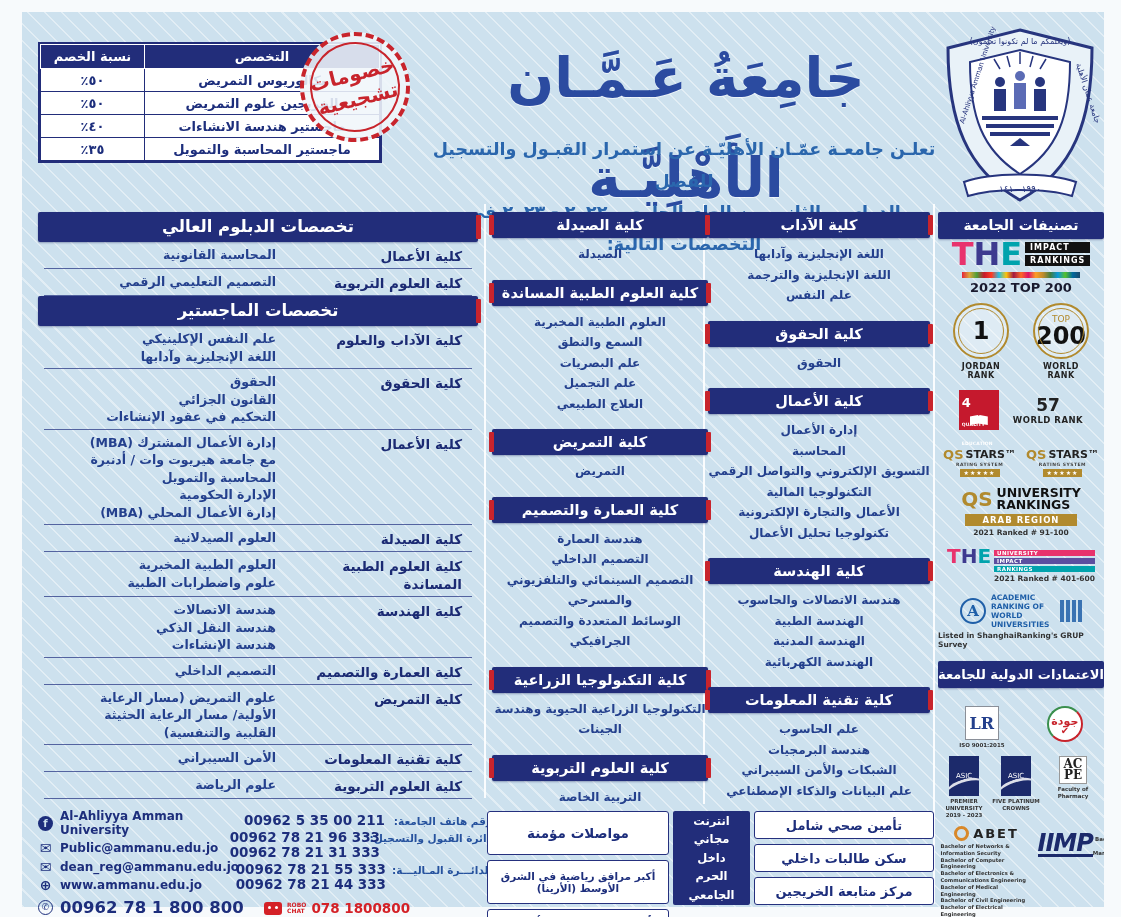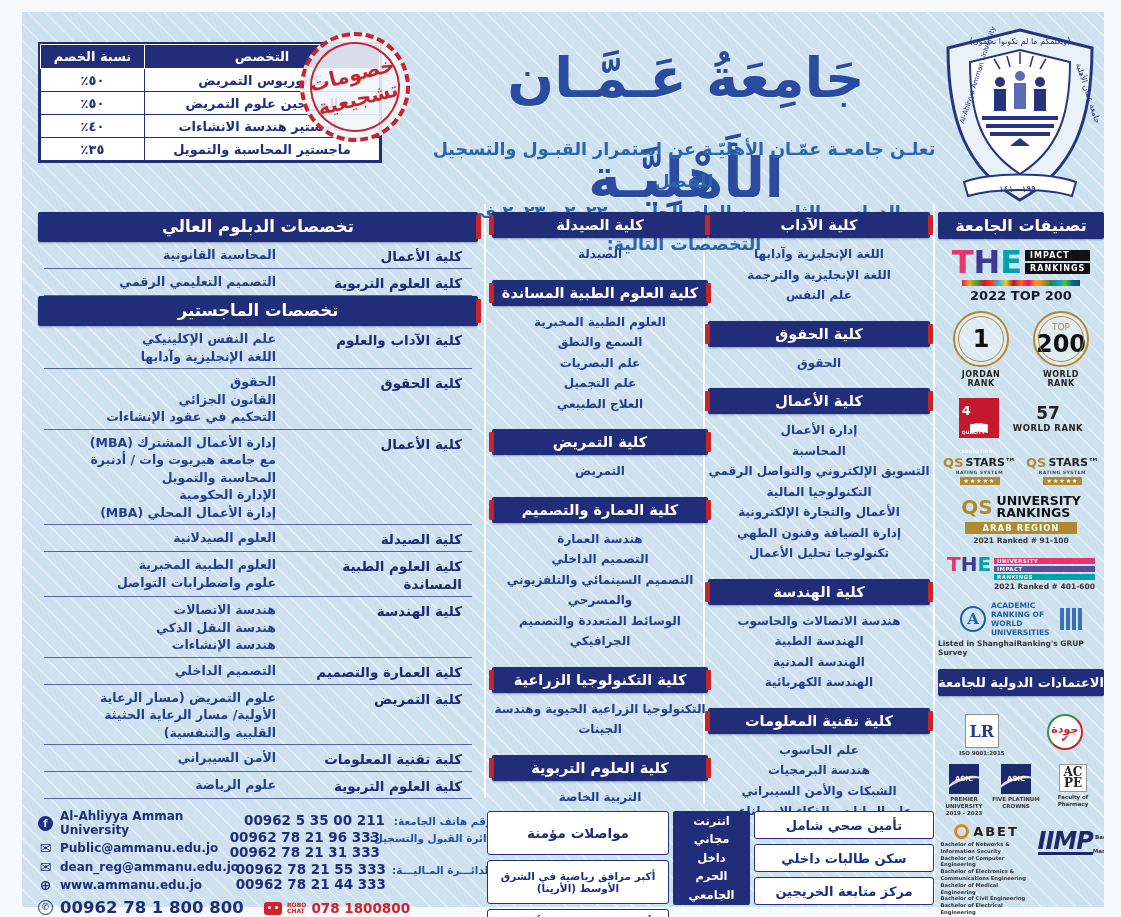--- a/index.html
+++ b/index.html
@@ -41,21 +41,21 @@
   
   .fac-col{position:absolute;top:200px;direction:rtl}
   #col-mid{left:470px;width:216px}
   #col-right{left:686px;width:222px}
   .sec{margin-bottom:15px}
   .sec-bar{height:26px;line-height:26px;font-size:14.5px}
   .prog-list{padding-top:6px}
   .prog{font-size:12px;font-weight:bold;color:#24408d;text-align:center;line-height:20.5px}
   
   #sidebar{position:absolute;left:916px;top:200px;width:166px;height:707px;display:flex;flex-direction:column;align-items:center;overflow:hidden}
-  .side-title{width:100%;height:27px;line-height:27px;font-size:16px;margin-bottom:8px}
+  .side-title{width:100%;height:27px;line-height:27px;font-size:14px;}
   .the-row{display:flex;align-items:flex-start;justify-content:center;gap:3px;direction:ltr}
   .the-letters span{font-size:32px;font-weight:bold;line-height:30px}
   .l-t{color:#e8336d}.l-h{color:#3d3a8f}.l-e{color:#00a3ad}
   .chips{display:flex;flex-direction:column;gap:2px;padding-top:3px}
   .chip{background:#111;color:#fff;font-size:8px;font-weight:bold;letter-spacing:1px;padding:1px 5px}
   .rainbow{width:118px;height:6px;margin:3px auto 2px;
     background:linear-gradient(90deg,#e5243b,#dda63a,#4c9f38,#c5192d,#ff3a21,#26bde2,#fcc30b,#a21942,#fd6925,#dd1367,#fd9d24,#bf8b2e,#3f7e44,#0a97d9,#56c02b,#00689d,#19486a)}
   .the-year{text-align:center;font-size:13px;font-weight:bold;color:#1a1a2e;direction:ltr}
   .badges{display:flex;gap:14px;margin-top:8px;direction:ltr}
   .badge{width:66px;text-align:center}
@@ -97,21 +97,21 @@
      repeating-linear-gradient(90deg,#1f5fa8 0 4px,#cde1ee 4px 6px);opacity:.85}
   
   .accr-title{margin-top:12px;margin-bottom:18px;font-size:13px}
   .accr-grid{width:100%;display:flex;flex-direction:column;gap:7px}
   .accr-row{display:flex;justify-content:space-around;align-items:flex-start;direction:ltr}
   .chip-col{display:flex;flex-direction:column;align-items:center;gap:2px}
   .lr-box{width:34px;height:34px;border:1.5px solid #8a8f98;background:#fff;color:#24408d;font-family:"DejaVu Serif",serif;font-size:16px;font-weight:bold;display:flex;align-items:center;justify-content:center}
   .tiny-cap{font-size:5.5px;color:#333;font-weight:bold;text-align:center;line-height:7px;direction:ltr}
   .jawda{width:36px;height:36px;border-radius:50%;border:2.5px solid;border-color:#3a8f4d #c8242c #c8242c #3a8f4d;color:#c8242c;font-weight:bold;font-size:11px;display:flex;flex-direction:column;align-items:center;justify-content:center;background:#fff}
   .jawda .chk{color:#c8242c;font-size:10px;line-height:6px}
-  .asic{width:30px;height:30px;background:#1c2a6b;color:#fff;font-size:7px;font-weight:bold;display:flex;align-items:center;justify-content:center;position:relative;overflow:hidden}
+  .asic{width:30px;height:40px;background:#1c2a6b;color:#fff;font-size:7px;font-weight:normal;display:flex;align-items:center;justify-content:center;position:relative;overflow:hidden}
   .asic::after{content:"";position:absolute;left:-6px;bottom:-10px;width:46px;height:24px;border-radius:50%;border-top:3px solid rgba(255,255,255,.85);transform:rotate(-18deg)}
   .acpe{font-family:"DejaVu Serif",serif;font-weight:bold;font-size:12px;line-height:11px;color:#222;text-align:center;border:1px solid #999;background:#fff;padding:2px 4px}
   .abet-blk{display:flex;flex-direction:column;align-items:flex-start;width:92px}
   .abet-top{display:flex;align-items:center;gap:4px;align-self:center}
   .abet-ring{width:15px;height:15px;border:3.5px solid #d8882a;border-radius:50%}
   .abet-word{font-weight:bold;font-size:13px;color:#222;letter-spacing:2px}
   .abet-list{margin-top:2px}
   .abet-list div{font-size:5.2px;color:#333;line-height:6.8px;font-weight:bold}
   .iimp-blk{display:flex;flex-direction:row;align-items:center;width:64px;padding-top:6px}
   .iimp{font-style:italic;font-weight:bold;font-size:24px;color:#1c2a6b;line-height:22px;letter-spacing:-1px;border-bottom:3px solid #1c2a6b}
@@ -286,21 +286,21 @@
 
             <div class="prog-line">العلوم الصيدلانية</div>
             </div>
           </div>
 
           <div class="row">
             <div class="fac">كلية العلوم الطبية المساندة</div>
             <div class="progs">
 
             <div class="prog-line">العلوم الطبية المخبرية</div>
-              <div class="prog-line">علوم واضطرابات التواصل</div>
+              <div class="prog-line">علوم واضطرابات الطبية</div>
             </div>
           </div>
 
           <div class="row">
             <div class="fac">كلية الهندسة</div>
             <div class="progs">
 
             <div class="prog-line">هندسة الاتصالات</div>
               <div class="prog-line">هندسة النقل الذكي</div>
               <div class="prog-line">هندسة الإنشاءات</div>
@@ -423,21 +423,20 @@
 
       <section class="sec">
         <div class="bar sec-bar dbl">كلية الأعمال</div>
         <div class="prog-list">
 
         <div class="prog">إدارة الأعمال</div>
           <div class="prog">المحاسبة</div>
           <div class="prog">التسويق الإلكتروني والتواصل الرقمي</div>
           <div class="prog">التكنولوجيا المالية</div>
           <div class="prog">الأعمال والتجارة الإلكترونية</div>
-          <div class="prog">إدارة الضيافة وفنون الطهي</div>
           <div class="prog">تكنولوجيا تحليل الأعمال</div>
         </div>
       </section>
 
       <section class="sec">
         <div class="bar sec-bar dbl">كلية الهندسة</div>
         <div class="prog-list">
 
         <div class="prog">هندسة الاتصالات والحاسوب</div>
           <div class="prog">الهندسة الطبية</div>

